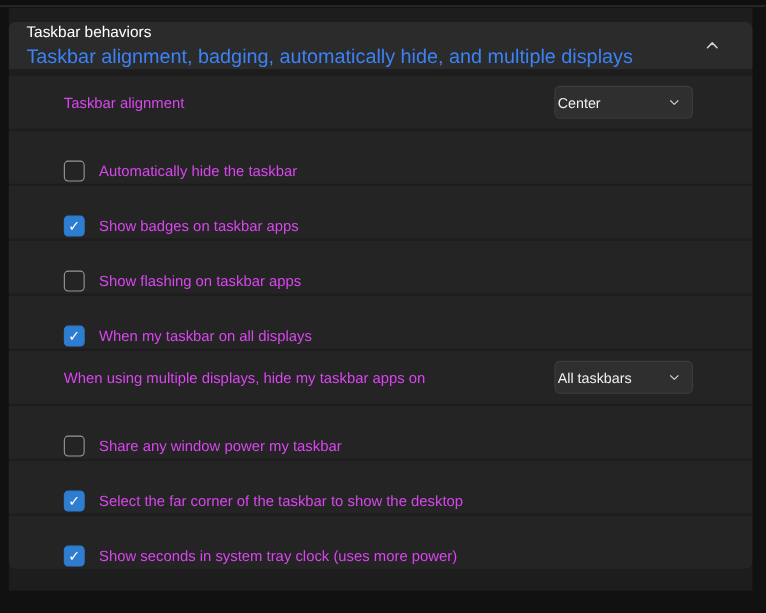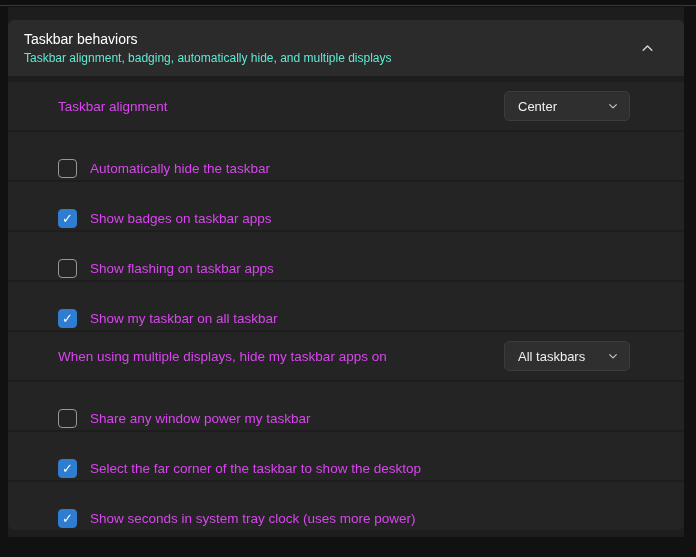--- a/index.html
+++ b/index.html
@@ -18,33 +18,33 @@
   }
   .panel {
     position: absolute;
     left: 8px; top: 7px;
     width: 676px; height: 530px;
     background: #1d1d1d;
   }
   .expander { margin-top: 13px; }
 
   .expander-header {
-    height: 56px;
+    height: 43px;
     background: #2b2b2b;
     border-radius: 6px 6px 0 0;
     display: flex;
     align-items: center;
     justify-content: space-between;
     padding: 0 24px 0 16px;
     margin-bottom: 6px;
     cursor: pointer;
   }
   .header-text { display: flex; flex-direction: column; }
   .title { font-size: 14px; color: #ffffff; }
-  .subtitle { font-size: 12px; color: #5eead4; margin-top: 4px; }
+  .subtitle { font-size: 18px; color: #3b82f6; margin-top: 4px; }
   .chev-btn {
     width: 26px; height: 26px;
     display: flex; align-items: center; justify-content: center;
     border-radius: 4px;
   }
 
   .rows { display: flex; flex-direction: column; }
   .row {
     height: 48px;
     background: #242424;
@@ -77,21 +77,21 @@
   .check { display: none; color: #ffffff; font-size: 13px; line-height: 1; }
   .checkbox.checked .check { display: block; }
 
   .dropdown {
     display: flex; align-items: center; justify-content: space-between;
     min-width: 126px;
     background: #2f2f2f;
     border: 1px solid #3c3c3c;
     border-radius: 5px;
     height: 30px;
-    padding: 0 11px 0 13px;
+    padding: 0 11px 0 2px;
     color: #f0f0f0;
     font-size: 13px;
     font-family: inherit;
     cursor: pointer;
   }
   .chev-down, .chev-up { display: flex; align-items: center; }
 </style>
 </head>
 <body>
 
@@ -151,21 +151,21 @@
           </span>
           <span class="row-label">Show flashing on taskbar apps</span>
         </label>
       </div>
 
       <div class="row">
         <label class="check-wrap">
           <span class="checkbox checked">
             <span class="check">✓</span>
           </span>
-          <span class="row-label">Show my taskbar on all taskbar</span>
+          <span class="row-label">When my taskbar on all displays</span>
         </label>
       </div>
 
       <div class="row">
         <span class="row-label">When using multiple displays, hide my taskbar apps on</span>
         <button class="dropdown">
           <span>All taskbars</span>
           <span class="chev-down">
             <svg width="10" height="10" viewBox="0 0 12 12">
                 <path d="M2 4.3 L6 8.3 L10 4.3" stroke="#c8c8c8" stroke-width="1.3" fill="none" stroke-linecap="round" stroke-linejoin="round"></path>

